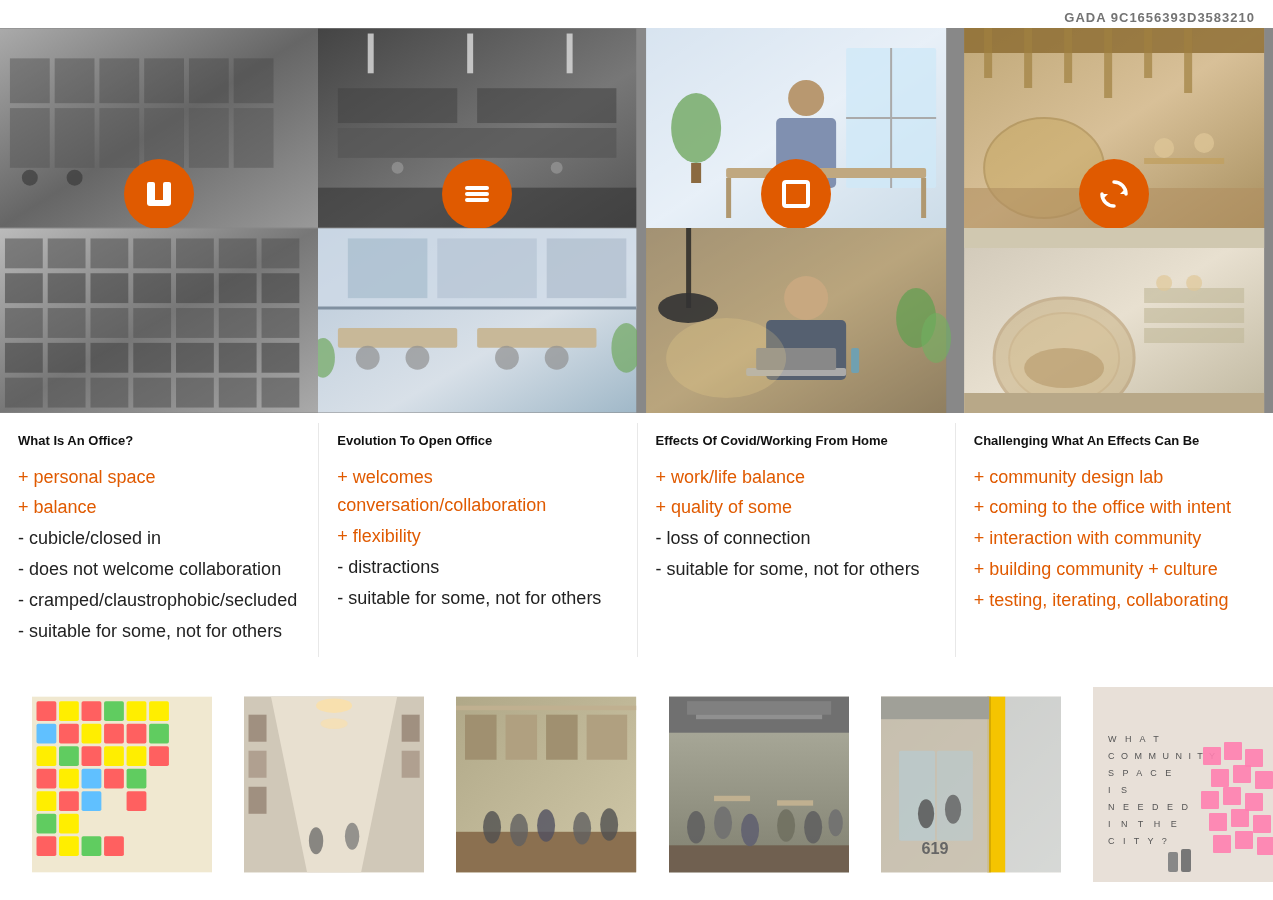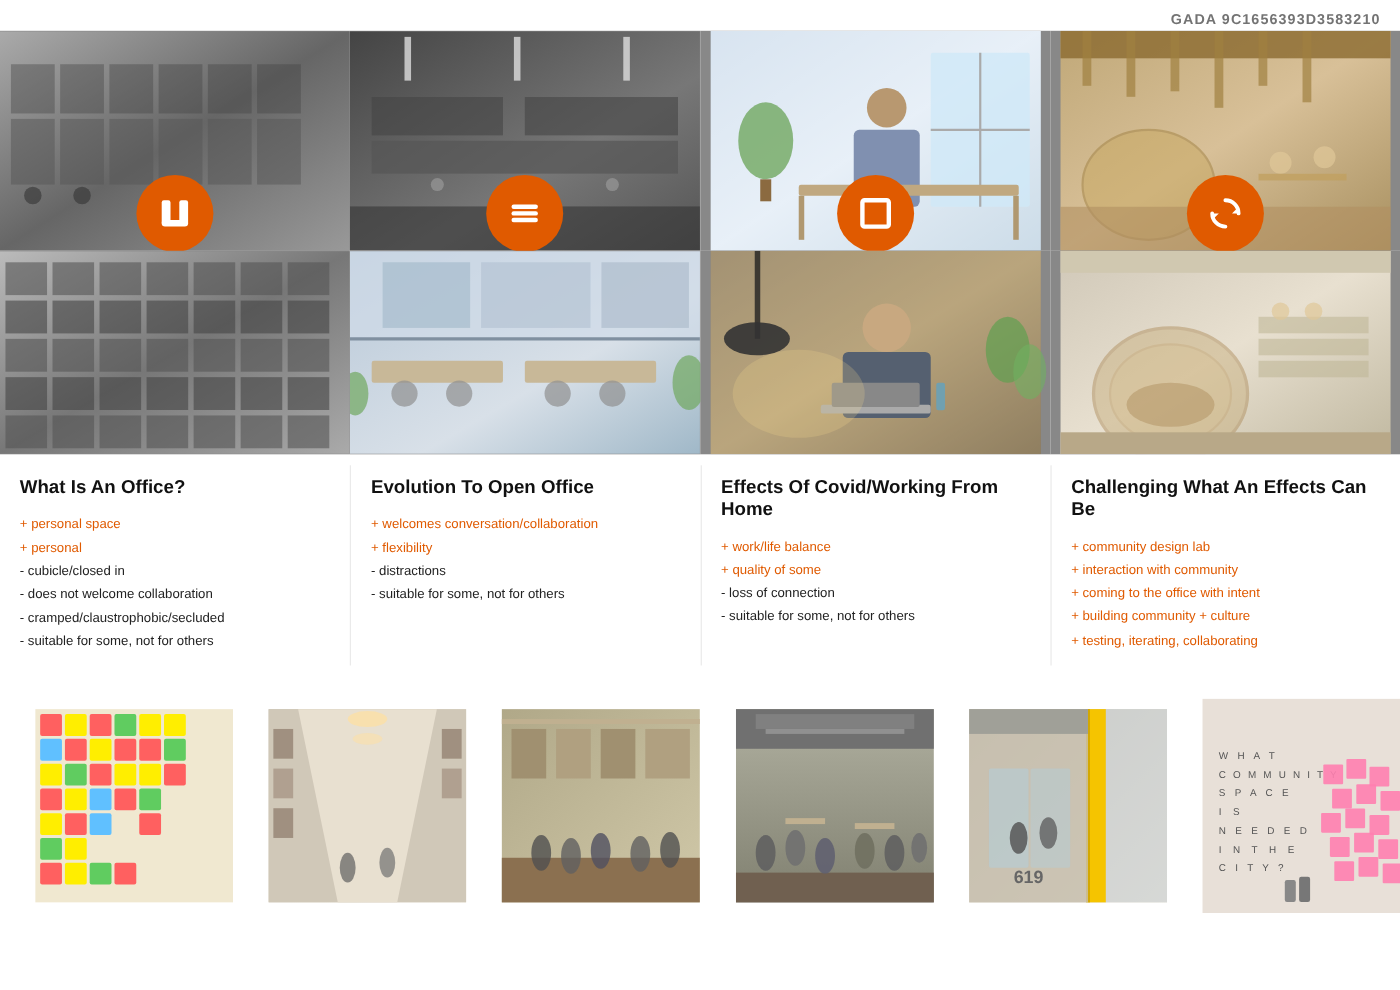--- a/index.html
+++ b/index.html
@@ -69,29 +69,29 @@
       padding: 0 0 20px 0;
       margin-top: 10px;
     }
 
     .text-column {
       padding: 10px 18px 10px 18px;
       vertical-align: top;
     }
 
     .col-title {
-      font-size: 17px;
+      font-size: 13px;
       font-weight: bold;
       color: #111;
       margin-bottom: 14px;
       line-height: 1.2;
     }
 
     .text-item {
-      font-size: 12px;
+      font-size: 18px;
       line-height: 1.6;
       margin-bottom: 2px;
     }
 
     .positive {
       color: #e05a00;
     }
 
     .negative {
       color: #222;
@@ -405,21 +405,21 @@
     </svg>
   </div>
 
 </div>
 
 <div class="text-section">
 
   <div class="text-column">
     <div class="col-title">What Is An Office?</div>
     <div class="text-item positive">+ personal space</div>
-    <div class="text-item positive">+ personal</div>
+    <div class="text-item positive">+ balance</div>
     <div class="text-item negative">- cubicle/closed in</div>
     <div class="text-item negative">- does not welcome collaboration</div>
     <div class="text-item negative">- cramped/claustrophobic/secluded</div>
     <div class="text-item negative">- suitable for some, not for others</div>
   </div>
 
   <div class="text-column col-divider">
     <div class="col-title">Evolution To Open Office</div>
     <div class="text-item positive">+ welcomes conversation/collaboration</div>
     <div class="text-item positive">+ flexibility</div>
@@ -431,22 +431,22 @@
     <div class="col-title">Effects Of Covid/Working From Home</div>
     <div class="text-item positive">+ work/life balance</div>
     <div class="text-item positive">+ quality of some</div>
     <div class="text-item negative">- loss of connection</div>
     <div class="text-item negative">- suitable for some, not for others</div>
   </div>
 
   <div class="text-column col-divider">
     <div class="col-title">Challenging What An Effects Can Be</div>
     <div class="text-item positive">+ community design lab</div>
+    <div class="text-item positive">+ coming to the office with intent</div>
     <div class="text-item positive">+ interaction with community</div>
-    <div class="text-item positive">+ coming to the office with intent</div>
     <div class="text-item positive">+ building community + culture</div>
     <div class="text-item positive">+ testing, iterating, collaborating</div>
   </div>
 
 </div>
 
 <div class="image-grid-bottom">
 
   <div class="img-bottom">
     <svg width="100%" height="100%" viewBox="0 0 200 195" xmlns="http://www.w3.org/2000/svg">

